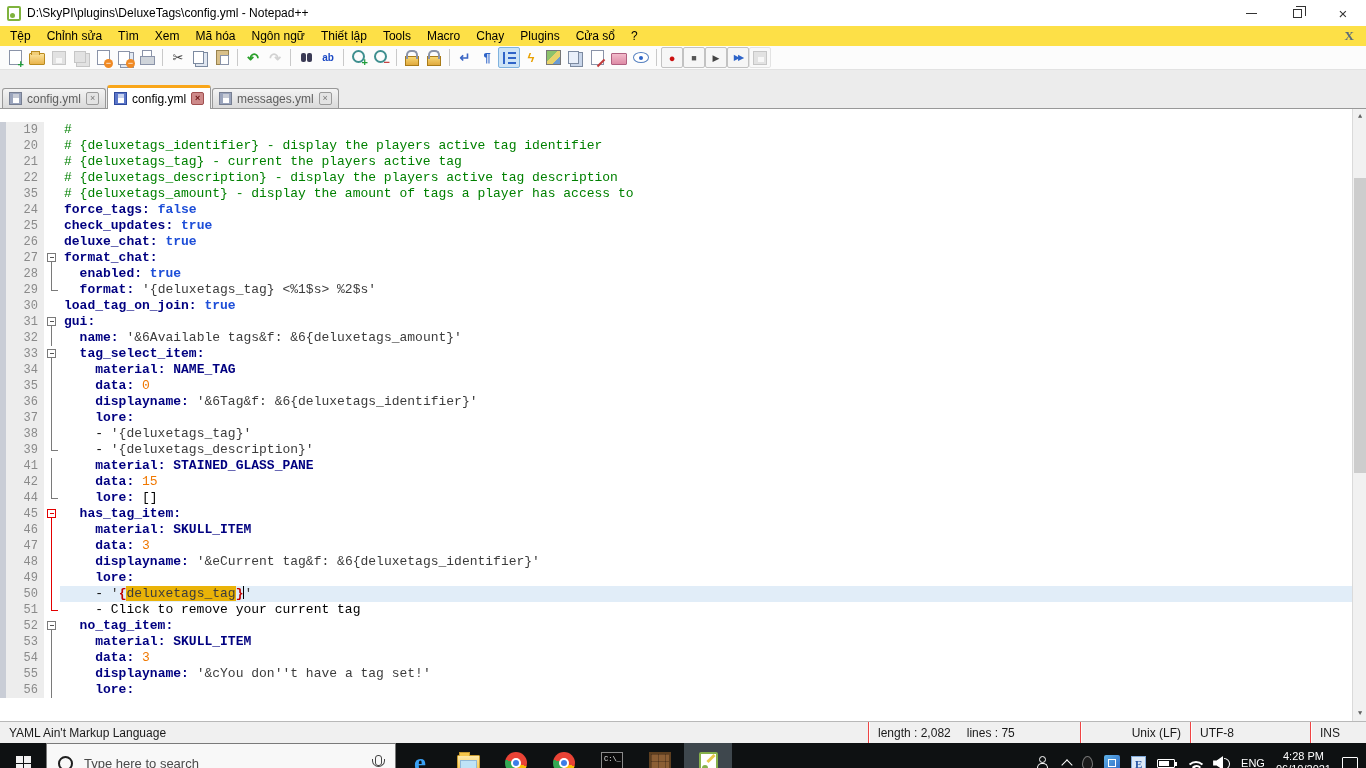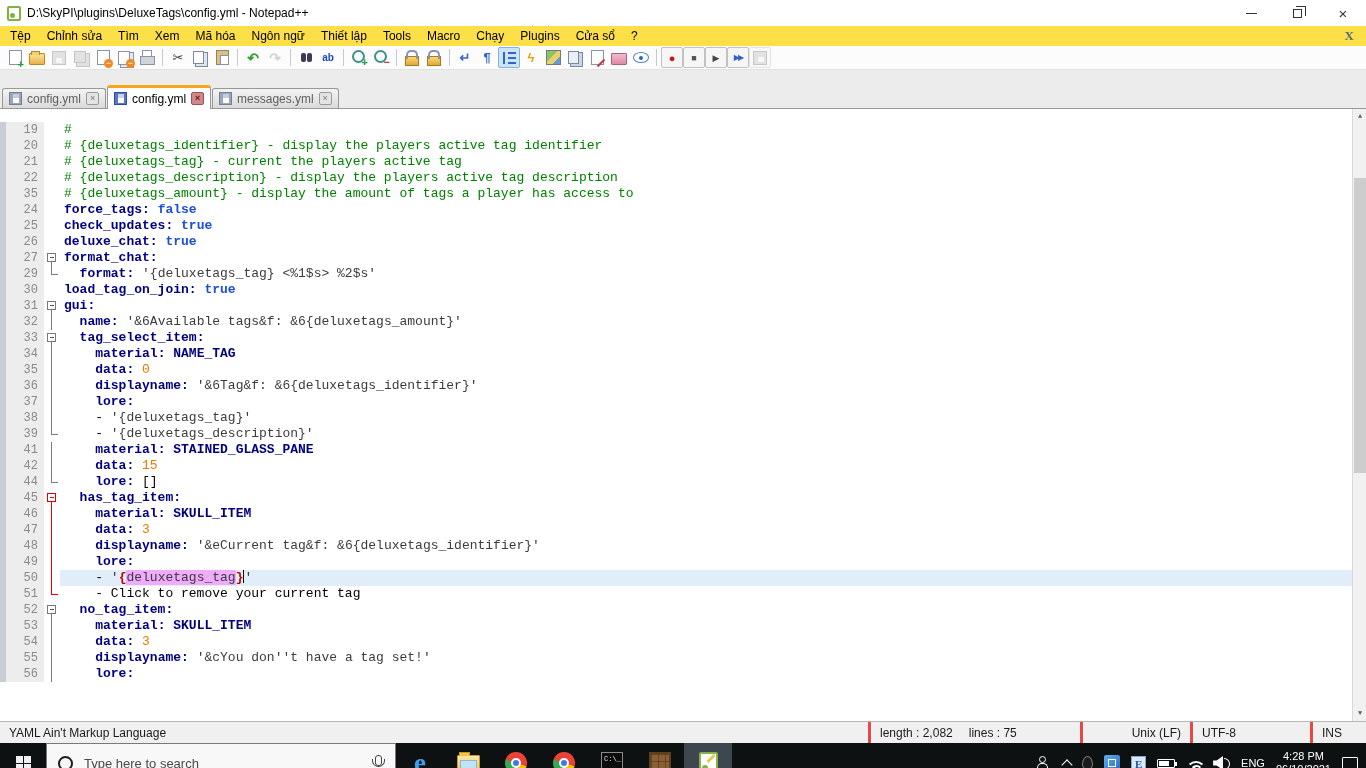--- a/index.html
+++ b/index.html
@@ -92,41 +92,41 @@
   .fold { width:16px; background:#fff; position:relative; flex:0 0 auto; }
   .txt { flex:1; white-space:pre; color:#000; padding-left:4px; }
   .row.cur .txt { background:#E1EDF8; }
   .cm { color:#008000; }
   .k { color:#000080; font-weight:bold; }
   .v { color:#1d4ed8; font-weight:bold; }
   .n { color:#F07800; }
   .s { color:#3C3C3C; }
   .p { color:#000; }
   .b { color:#C00000; font-weight:bold; }
-  .sh { color:#3C3C3C; background:#f0abfc; }
+  .sh { color:#3C3C3C; background:#eab308; }
   .caret { display:inline-block; width:1px; height:13px; background:#000; vertical-align:-2px; }
   .fold i { position:absolute; }
   .vfull { left:7px; top:0; bottom:0; width:1px; background:#7A7A7A; }
   .vtop  { left:7px; top:0; height:8px; width:1px; background:#7A7A7A; }
   .vbot  { left:7px; top:12px; bottom:0; width:1px; background:#7A7A7A; }
   .harm  { left:7px; top:8px; width:7px; height:1px; background:#7A7A7A; }
   .bx { left:3px; top:3px; width:9px; height:9px; border:1px solid #7A7A7A; background:#fff; }
   .bx::after { content:""; position:absolute; left:2px; top:3px; width:4px; height:1px; background:#555; }
   i.r { background:#E30000; }
   .bx.r { background:#fff; border-color:#E30000; }
   .bx.r::after { background:#E30000; }
   
   .vsb { position:absolute; right:0; top:0; bottom:0; width:14px; background:#F1F1F1; border-left:1px solid #DADADA; }
   .vsb .arr { position:absolute; left:0; width:14px; height:15px; color:#606060; font-size:7px; text-align:center; line-height:15px; }
   .arr.up { top:0; } .arr.dn { bottom:0; }
   .thumb { position:absolute; left:1px; width:12px; top:69px; height:295px; background:#CDCDCD; }
 
   
   .statusbar { height:22px; background:#F0F0F0; border-top:1px solid #B8B8B8; display:flex; align-items:stretch; font-size:12px; color:#1a1a1a; }
-  .sseg { display:flex; align-items:center; padding:0 9px; border-left:3px solid #ef4444; box-shadow:inset 1px 0 0 #FDFDFD; }
+  .sseg { display:flex; align-items:center; padding:0 9px; border-left:1px solid #ef4444; box-shadow:inset 1px 0 0 #FDFDFD; }
   .sseg.first { flex:1; border-left:none; box-shadow:none; }
   .sseg span { margin-right:16px; } .sseg span:last-child { margin-right:0; }
   .seg-len { width:212px; } .seg-pos { width:258px; } .seg-eol { width:110px;justify-content:flex-end; } .seg-enc { width:120px; } .seg-ins { width:56px; }
 
   
   .taskbar { height:40px; background:#0E1112; display:flex; align-items:stretch; color:#fff; }
   .startbtn { width:46px; display:flex; align-items:center; justify-content:center; }
   .winlogo { display:grid; grid-template-columns:7px 7px; grid-template-rows:7px 7px; gap:1px; }
   .winlogo i { background:#F2F2F2; }
   .searchbox { width:350px; background:#F8F8F8; border:1px solid #7A7A7A; display:flex; align-items:center; gap:11px; padding:0 11px; color:#4A4A4A; font-size:13px; }
@@ -322,20 +322,28 @@
         <span class="bm"></span>
         <span class="ln">27</span>
         <span class="fold">
           <i class="vbot"></i>
           <i class="bx"></i>
         </span>
         <span class="txt"><span class="k">format_chat:</span></span>
       </div>
       <div class="row">
         <span class="bm"></span>
+        <span class="ln">28</span>
+        <span class="fold">
+          <i class="vfull"></i>
+        </span>
+        <span class="txt"><span class="p">  </span><span class="k">enabled:</span><span class="p"> </span><span class="v">true</span></span>
+      </div>
+      <div class="row">
+        <span class="bm"></span>
         <span class="ln">29</span>
         <span class="fold">
           <i class="vtop"></i>
           <i class="harm"></i>
         </span>
         <span class="txt"><span class="p">  </span><span class="k">format:</span><span class="p"> </span><span class="s">'{deluxetags_tag} &lt;%1$s&gt; %2$s'</span></span>
       </div>
       <div class="row">
         <span class="bm"></span>
         <span class="ln">30</span>

